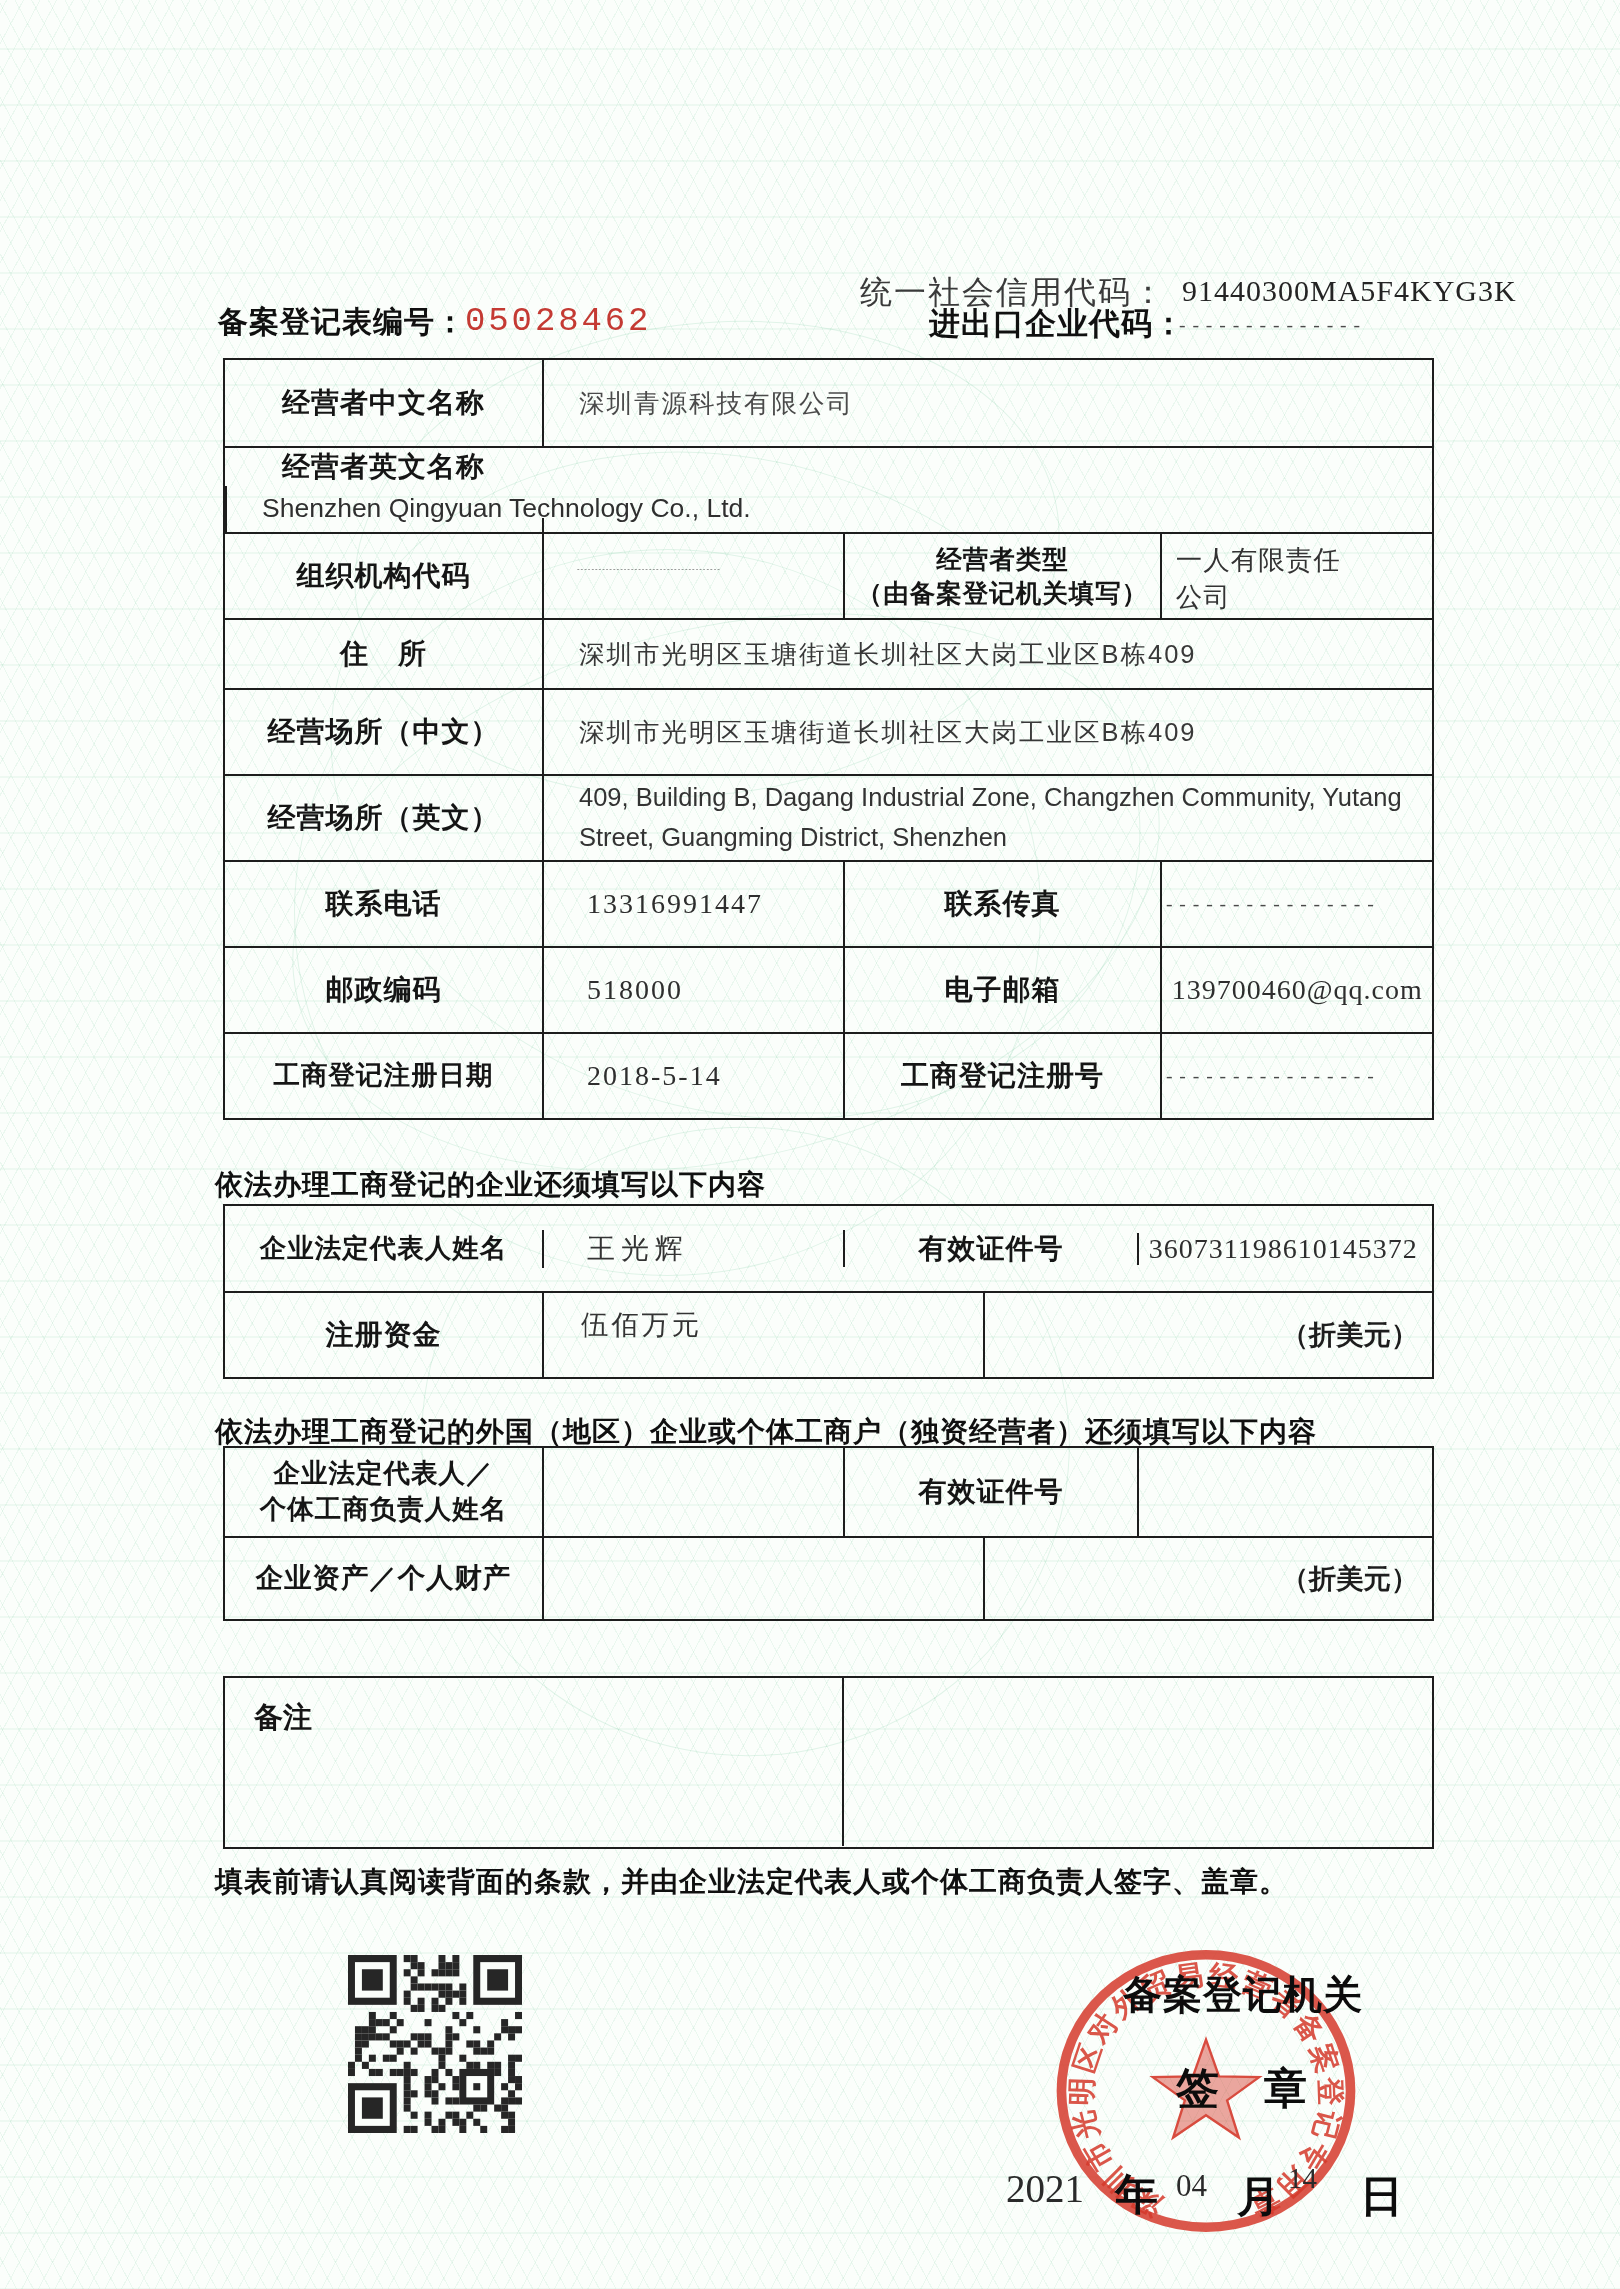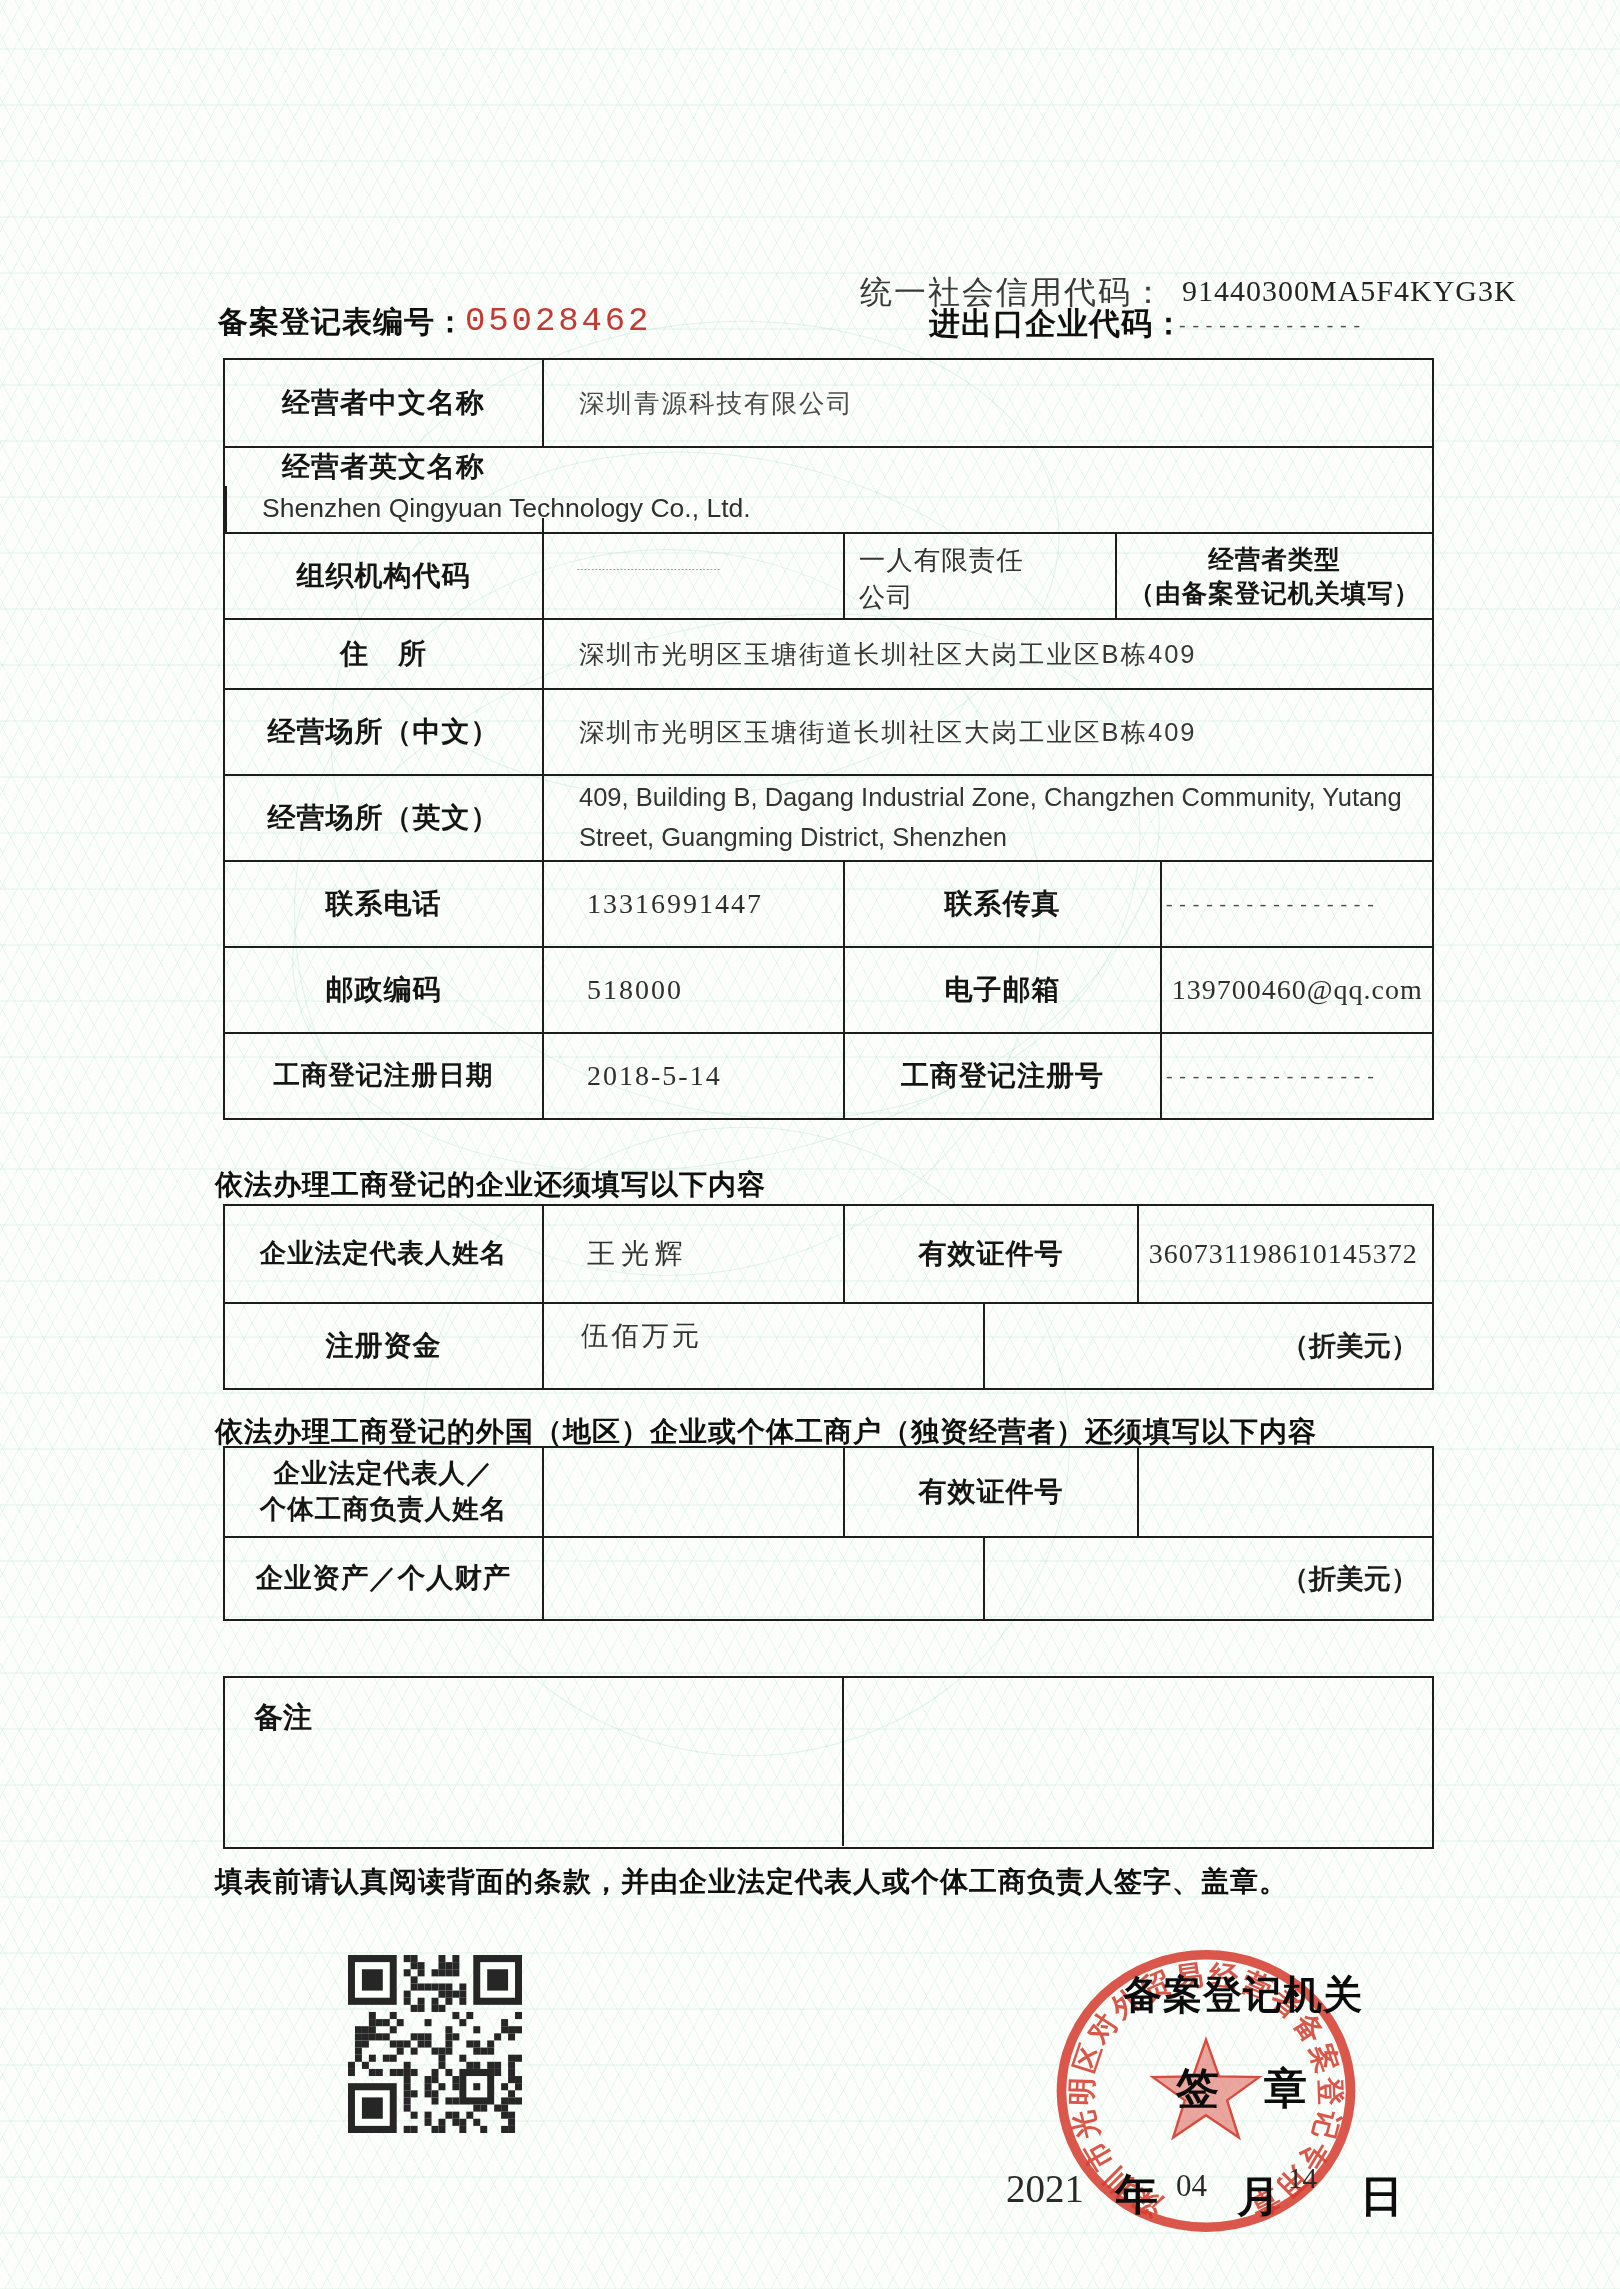--- a/index.html
+++ b/index.html
@@ -70,27 +70,27 @@
       <div class="cell lbl" style="width:317px;">经营者中文名称</div>
       <div class="cell val val-light grow">深圳青源科技有限公司</div>
     </div>
     <div class="row" style="height:86px;flex-direction:column;">
       <div class="cell lbl" style="width:317px;">经营者英文名称</div>
       <div class="cell val-en cell grow" style="font-size:26.5px;color:#2f2f2f;">Shenzhen Qingyuan Technology Co., Ltd.</div>
     </div>
     <div class="row" style="height:86px;">
       <div class="cell lbl" style="width:317px;">组织机构代码</div>
       <div class="cell tiny-dashes" style="width:301px;">----------------------------------------</div>
-      <div class="cell grow" style="padding:5.9px 71px 0 13.7px;font-size:26.5px;color:#333;letter-spacing:1px;line-height:1.4;">一人有限责任公司</div>
       <div class="cell lbl" style="width:317px;font-size:25.5px;">
         <div>
           <span style="display:block;">经营者类型</span>
           <span style="display:block;">（由备案登记机关填写）</span>
         </div>
       </div>
+      <div class="cell grow" style="padding:5.9px 71px 0 13.7px;font-size:26.5px;color:#333;letter-spacing:1px;line-height:1.4;">一人有限责任公司</div>
     </div>
     <div class="row" style="height:70px;">
       <div class="cell lbl" style="width:317px;">住　所</div>
       <div class="cell val grow">深圳市光明区玉塘街道长圳社区大岗工业区B栋409</div>
     </div>
     <div class="row" style="height:86px;">
       <div class="cell lbl" style="width:317px;">经营场所（中文）</div>
       <div class="cell val grow">深圳市光明区玉塘街道长圳社区大岗工业区B栋409</div>
     </div>
     <div class="row" style="height:86px;">
@@ -112,21 +112,21 @@
     <div class="row" style="height:86px;">
       <div class="cell lbl" style="width:317px;font-size:26.5px;">工商登记注册日期</div>
       <div class="cell num pad44" style="width:301px;">2018-5-14</div>
       <div class="cell lbl" style="width:317px;">工商登记注册号</div>
       <div class="cell blank-dashes grow" style="padding-left:3.9px;">----------------</div>
     </div>
   </div>
 
   <div class="abs section-heading" style="left:215px;top:1166px;">依法办理工商登记的企业还须填写以下内容</div>
   <div class="tbl" style="left:223px;top:1204px;width:1211px;">
-    <div class="row" style="height:96px;">
+    <div class="row" style="height:85px;align-items:center;">
       <div class="cell lbl" style="width:317px;font-size:26.5px;">企业法定代表人姓名</div>
       <div class="cell" style="width:301px;padding-left:43px;font-size:28px;letter-spacing:5.9px;color:#333;">王光辉</div>
       <div class="cell lbl" style="width:294px;">有效证件号</div>
       <div class="cell num grow pad10">360731198610145372</div>
     </div>
     <div class="row" style="height:86px;">
       <div class="cell lbl" style="width:317px;">注册资金</div>
       <div class="cell" style="width:441px;padding-left:37px;font-size:27.4px;letter-spacing:2.9px;color:#333;align-items:flex-start;padding-top:13.7px;">伍佰万元</div>
       <div class="cell usd grow">（折美元）</div>
     </div>

